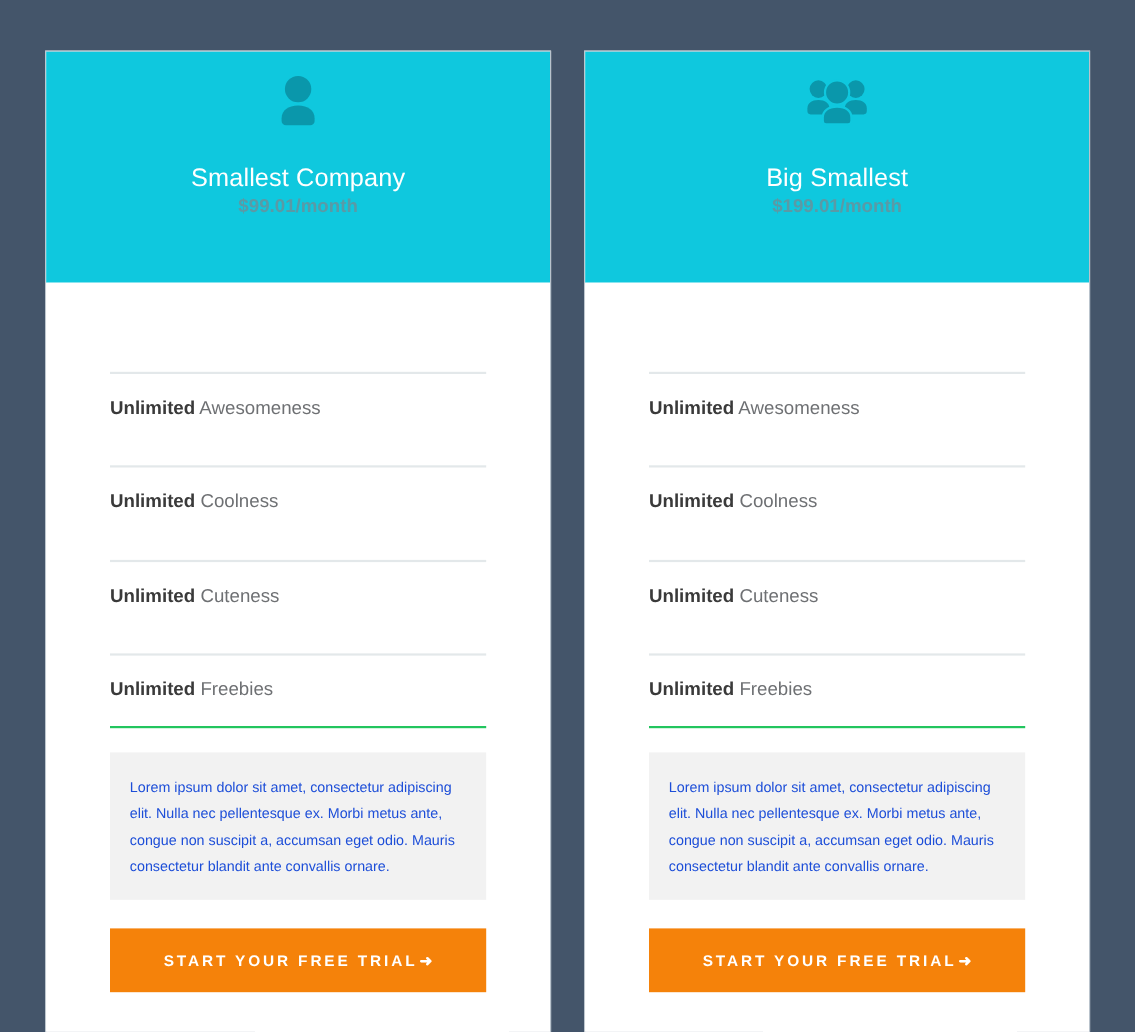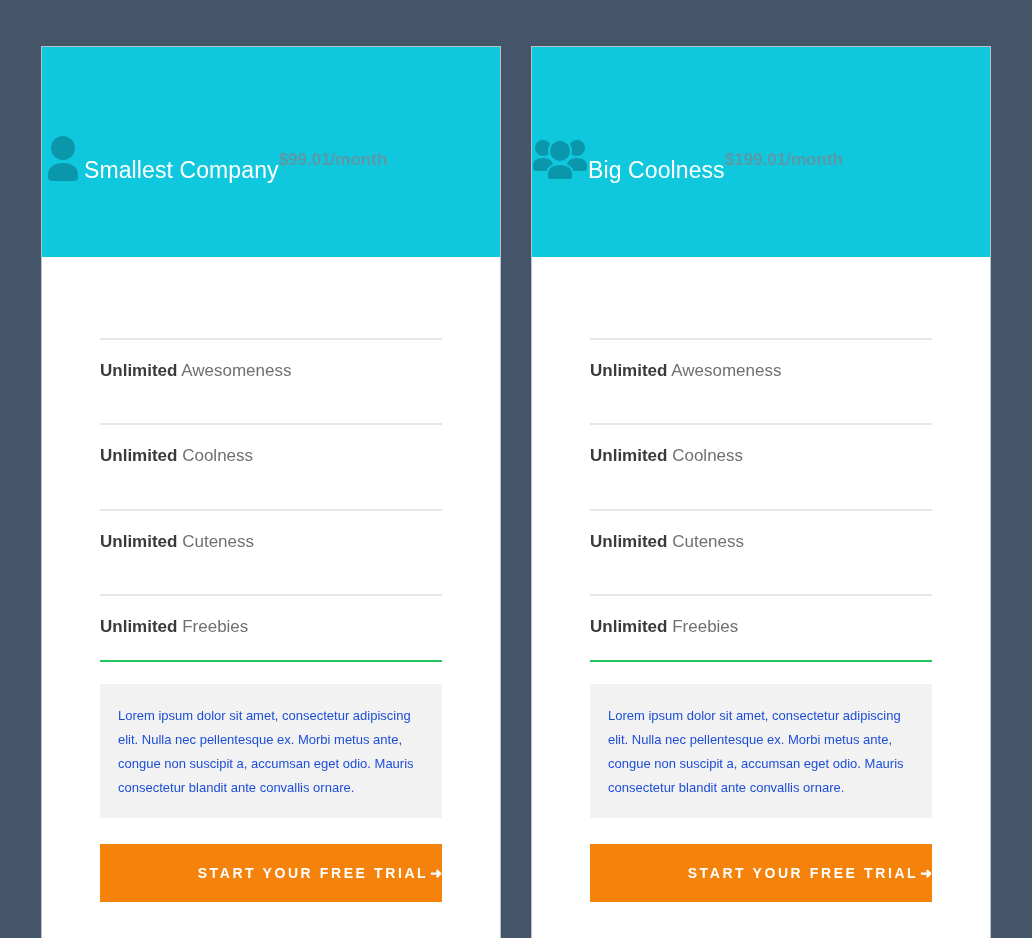--- a/index.html
+++ b/index.html
@@ -31,21 +31,21 @@
   }
 
   
   .card-header {
     background: #0fc8de;
     height: 210px;
     box-sizing: border-box;
     padding-top: 12px;
     text-align: center;
     display: flex;
-    flex-direction: row;
+    flex-direction: column;
     align-items: center;
   }
   .plan-icon {
     height: 64px;
     display: flex;
     align-items: center;
     justify-content: center;
   }
   .plan-icon svg { display: block; }
   .plan-name {
@@ -112,21 +112,21 @@
     border: 0;
     background: #f5820a;
     color: #ffffff;
     font-family: "Liberation Sans", sans-serif;
     font-size: 14px;
     font-weight: bold;
     letter-spacing: 2.6px;
     text-transform: uppercase;
     padding: 21px 0;
     cursor: pointer;
-    text-align: right;
+    text-align: center;
   }
   .cta-arrow {
     font-weight: bold;
     letter-spacing: 0;
     margin-left: 2px;
   }
 </style>
 </head>
 <body>
 
@@ -171,21 +171,21 @@
       <div class="plan-icon">
         <svg width="56" height="46" viewBox="0 0 56 46" aria-hidden="true">
           <circle cx="11" cy="13" r="8" fill="#0a97ab"></circle>
           <path d="M11 23c-6 0-10 3-10 7.5V33a3 3 0 0 0 3 3h14a3 3 0 0 0 3-3v-2.5C21 26 17 23 11 23z" fill="#0a97ab"></path>
           <circle cx="45" cy="13" r="8" fill="#0a97ab"></circle>
           <path d="M45 23c-6 0-10 3-10 7.5V33a3 3 0 0 0 3 3h14a3 3 0 0 0 3-3v-2.5C55 26 51 23 45 23z" fill="#0a97ab"></path>
           <circle cx="28" cy="16" r="11" fill="#0a97ab" stroke="#0fc8de" stroke-width="2"></circle>
           <path d="M28 29c-8 0-13 4-13 10V42a3 3 0 0 0 3 3h20a3 3 0 0 0 3-3v-3c0-6-5-10-13-10z" fill="#0a97ab" stroke="#0fc8de" stroke-width="2"></path>
         </svg>
       </div>
-      <div class="plan-name">Big Coolness</div>
+      <div class="plan-name">Big Smallest</div>
       <div class="plan-price">$199.01/month</div>
     </div>
 
     <div class="card-body">
       <ul class="feature-list">
         <li class="feature-item">
           <span class="feature-qty">Unlimited</span><span> Awesomeness</span>
         </li>
         <li class="feature-item">
           <span class="feature-qty">Unlimited</span><span> Coolness</span>

